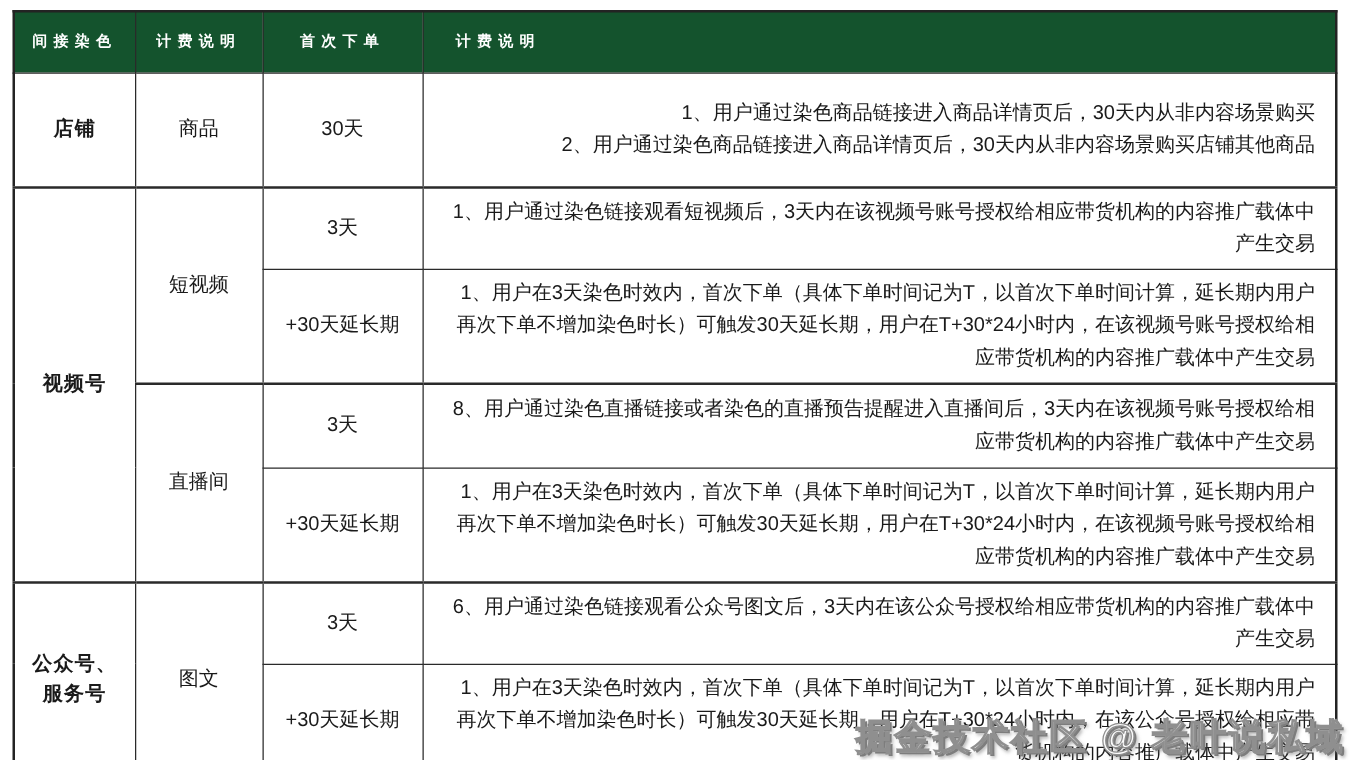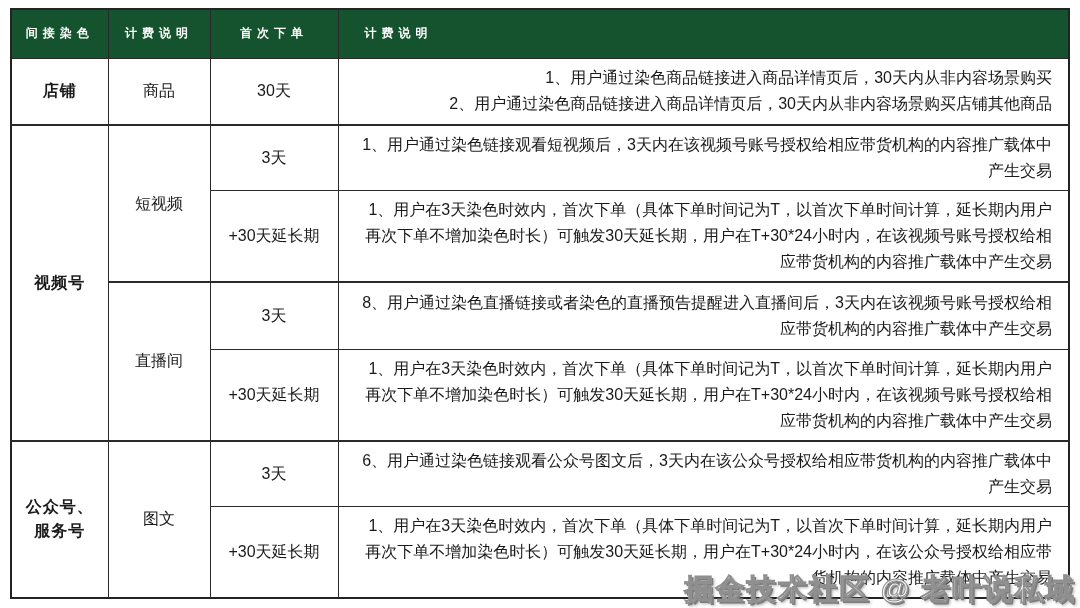--- a/index.html
+++ b/index.html
@@ -46,21 +46,21 @@
   }
   .cell-indirect { font-weight: bold; letter-spacing: 1px; }
   .cell-desc {
     text-align: right;
     font-size: 16px;
     line-height: 26px;
     padding: 6px 16px 6px 14px;
     white-space: pre-line;
   }
   tr.hrow  { height: 49px; }
-  tr.r1 { height: 67px; }
+  tr.r1 { height: 92px; }
   tr.r2 { height: 59px; }
   tr.r3 { height: 88px; }
   tr.r4 { height: 67px; }
   tr.r5 { height: 90px; }
   tr.r6 { height: 59px; }
   tr.r7 { height: 89px; }
   tr.sec td { border-top-width: 2.5px; }
   .watermark {
     position: absolute;
     right: 4px; bottom: -2px;

